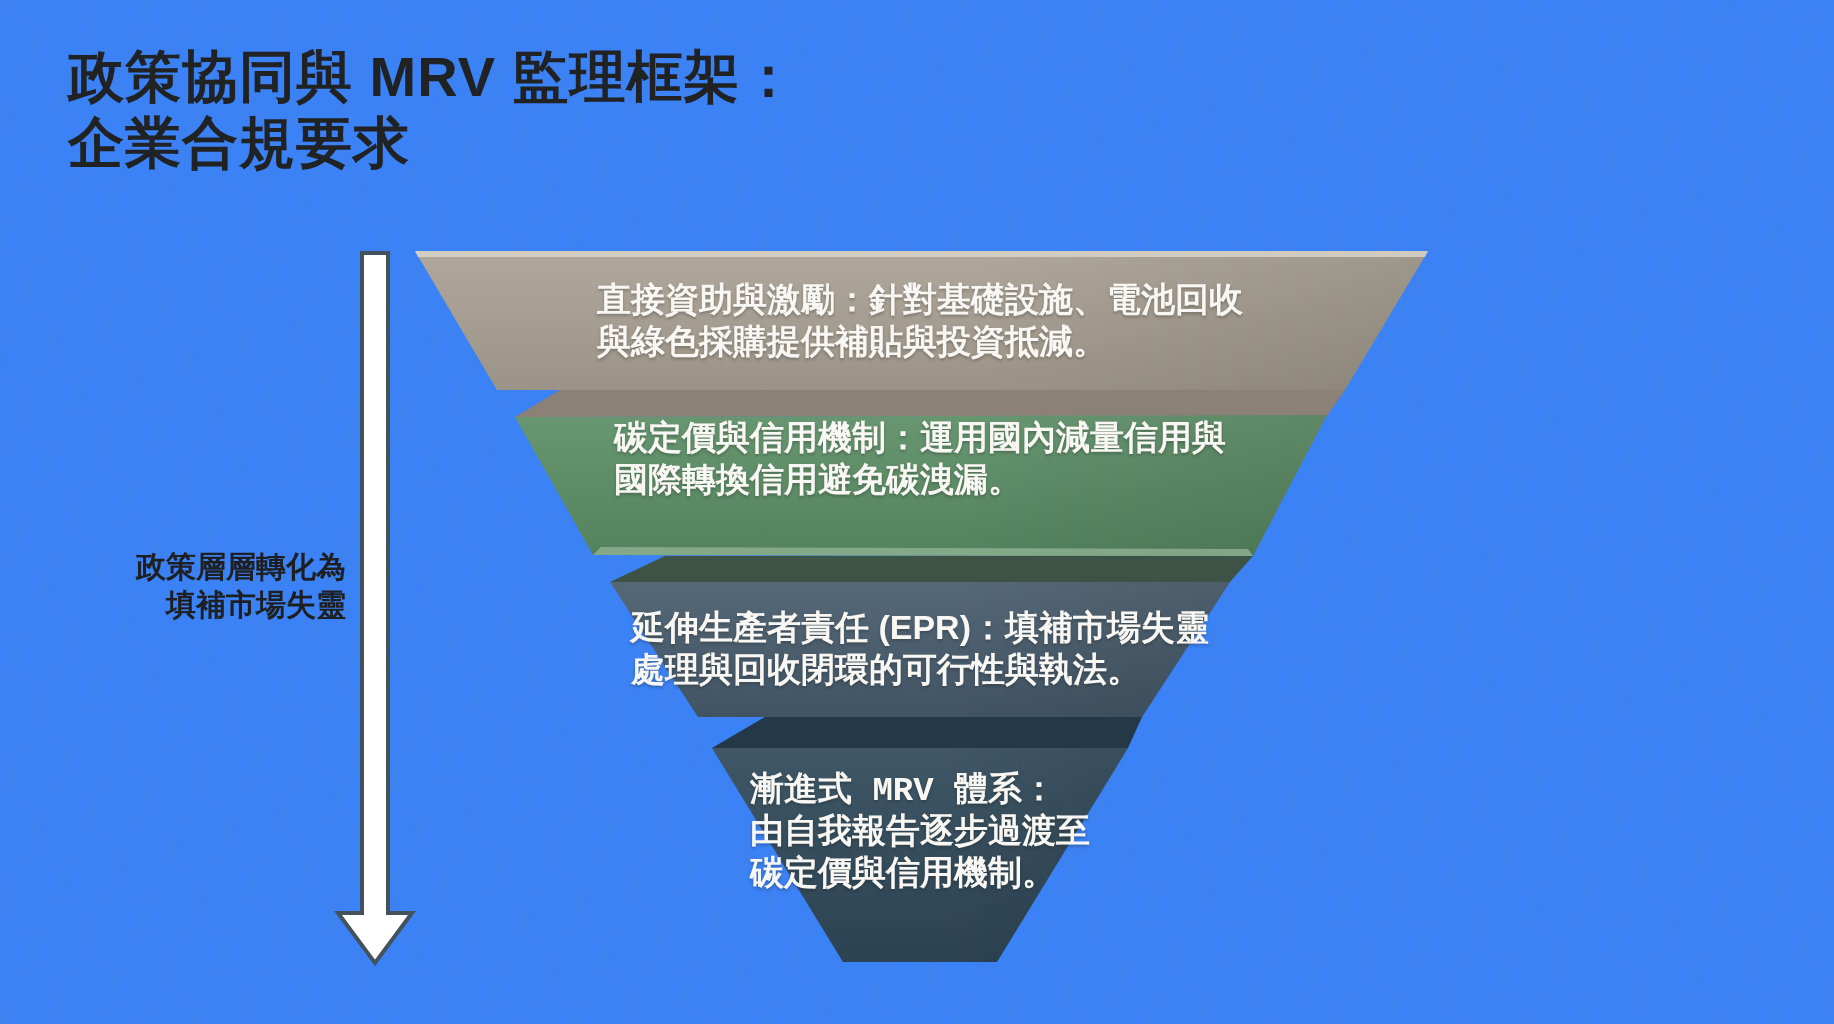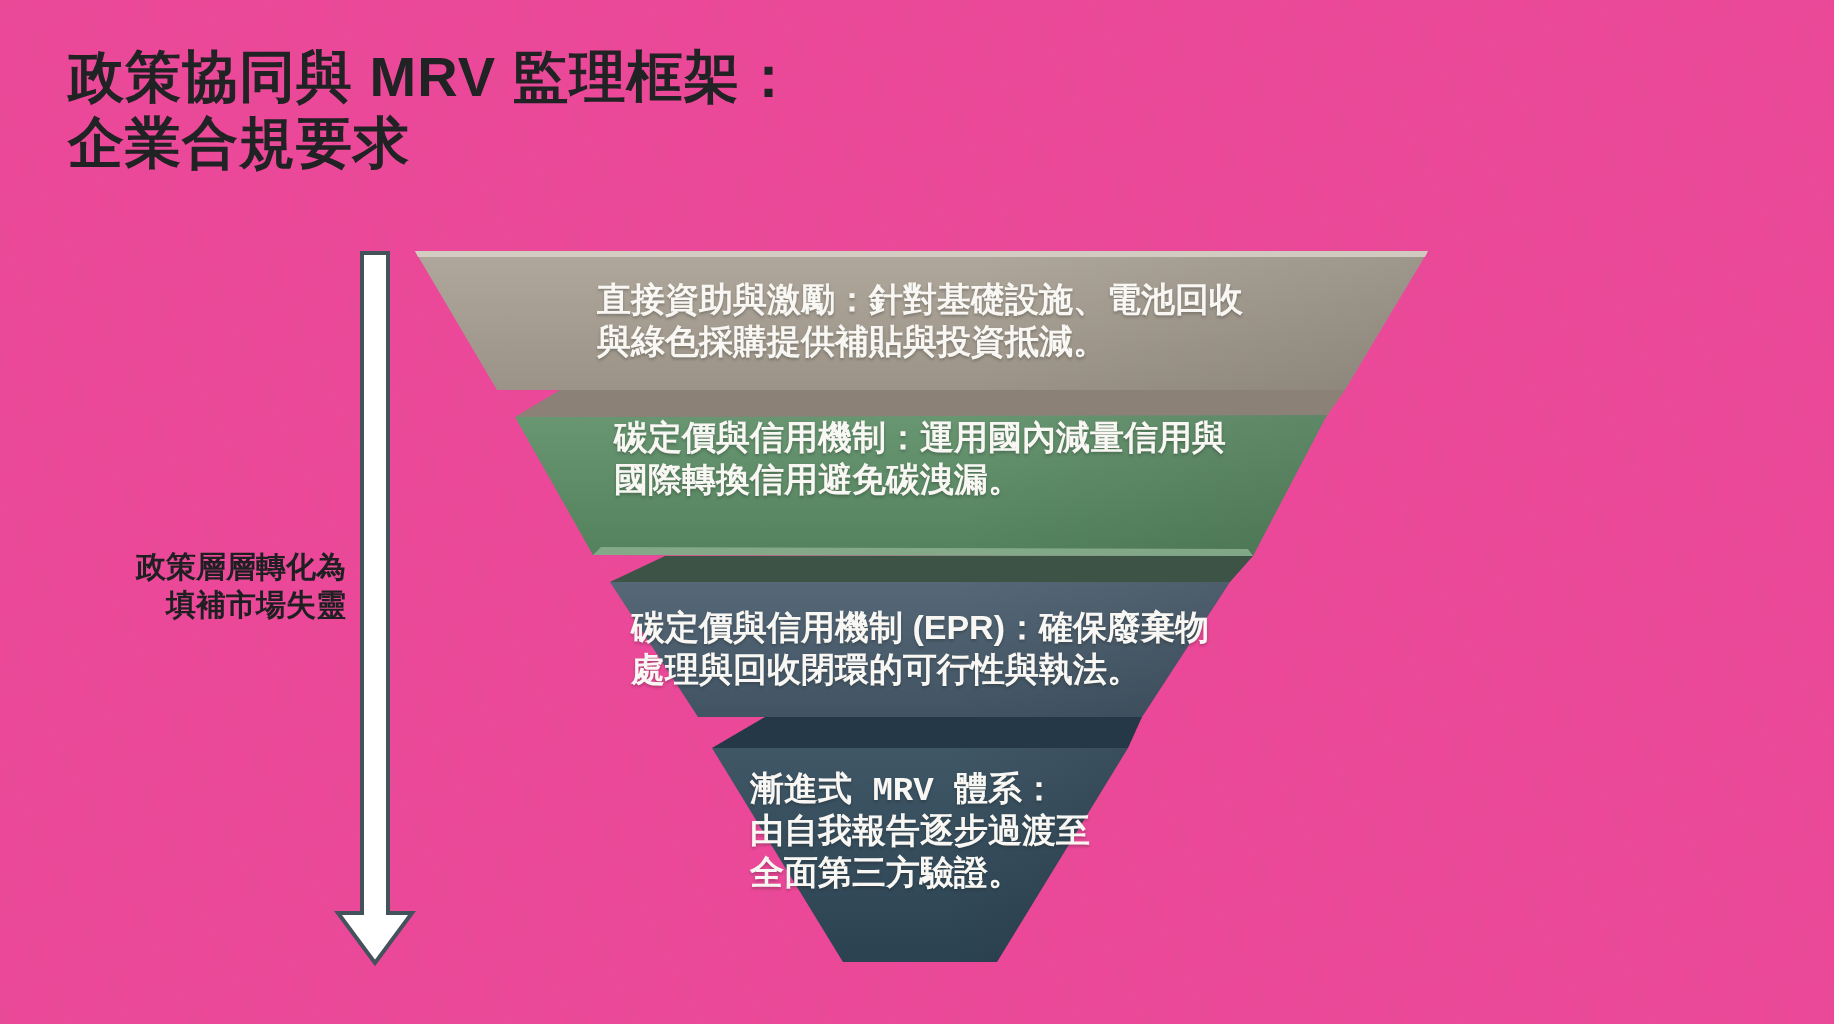--- a/index.html
+++ b/index.html
@@ -1,19 +1,19 @@
 <!DOCTYPE html>
 <html><head>
 <meta charset="utf-8">
 <style>
   html,body{margin:0;padding:0;background:#e8e8e8;}
   .canvas{
     position:relative;
     width:1834px;height:1024px;
-    background:#ec4899;
+    background:#3b82f6;
     overflow:hidden;
     font-family:"Liberation Sans","DejaVu Sans",sans-serif;
   }
   .texture{
     position:absolute;inset:0;pointer-events:none;
     background:
       repeating-linear-gradient(113deg, rgba(120,114,104,0.025) 0 12px, rgba(255,255,255,0) 12px 44px),
       repeating-linear-gradient(64deg, rgba(120,114,104,0.015) 0 9px, rgba(255,255,255,0) 9px 57px);
   }
   .title{
@@ -99,23 +99,23 @@
     <div>直接資助與激勵：針對基礎設施、電池回收</div>
     <div>與綠色採購提供補貼與投資抵減。</div>
   </div>
 
   <div class="band-text bt-2">
     <div>碳定價與信用機制：運用國內減量信用與</div>
     <div>國際轉換信用避免碳洩漏。</div>
   </div>
 
   <div class="band-text bt-3">
-    <div>碳定價與信用機制 (EPR)：確保廢棄物</div>
+    <div>延伸生產者責任 (EPR)：填補市場失靈</div>
     <div>處理與回收閉環的可行性與執法。</div>
   </div>
 
   <div class="band-text bt-4">
     <div>漸進式 MRV 體系：</div>
     <div>由自我報告逐步過渡至</div>
-    <div>全面第三方驗證。</div>
+    <div>碳定價與信用機制。</div>
   </div>
 
 </div>
 
 </body></html>

